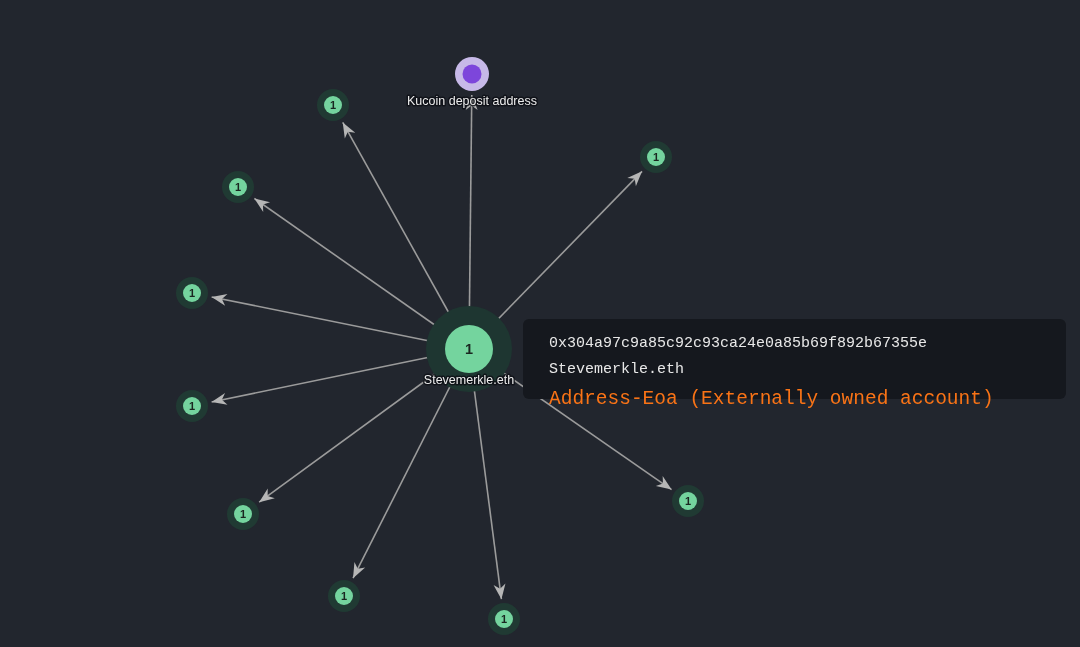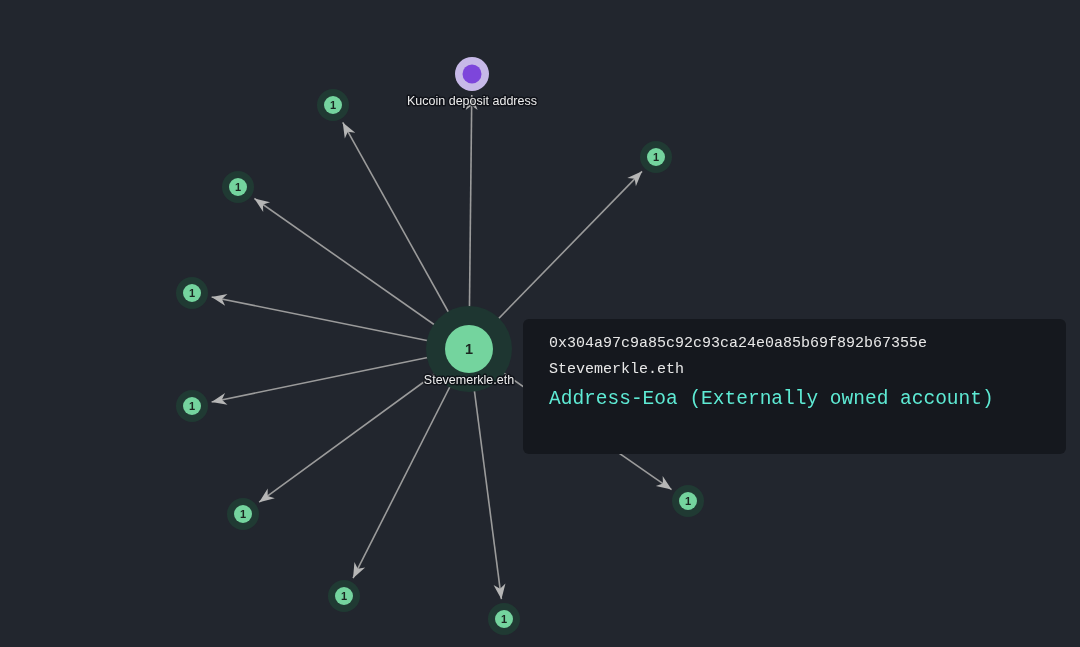--- a/index.html
+++ b/index.html
@@ -24,21 +24,21 @@
     text-anchor: middle;
     paint-order: stroke;
     stroke: rgba(14,17,22,0.85);
     stroke-width: 3px;
     stroke-linejoin: round;
   }
 
   .tooltip {
     position: absolute;
     left: 523px; top: 319px;
-    width: 543px; height: 135px;
+    width: 543px; height: 80px;
     box-sizing: border-box;
     padding: 17px 26px 18px 26px;
     border-radius: 6px;
     font-family: "Liberation Mono", monospace;
   }
   .tt-address { font-size: 15px;   line-height: 16px; margin-bottom: 10px; white-space: nowrap; }
   .tt-name    { font-size: 15px;   line-height: 16px; margin-bottom: 9px;  white-space: nowrap; }
   .tt-type    { font-size: 19.5px; line-height: 24px; white-space: nowrap; }
 </style>
 </head>
@@ -122,16 +122,16 @@
       </g>
     <g id="labels-layer">
         <text x="469" y="384" class="node-label" fill="#ededed">Stevemerkle.eth</text>
         <text x="472" y="105" class="node-label" fill="#ededed">Kucoin deposit address</text>
       </g>
   </svg>
 
   <div class="tooltip" style="background: rgb(21, 24, 30); color: rgb(232, 232, 232);">
     <div class="tt-address">0x304a97c9a85c92c93ca24e0a85b69f892b67355e</div>
     <div class="tt-name">Stevemerkle.eth</div>
-    <div class="tt-type" style="color: #5eead4;">Address-Eoa (Externally owned account)</div>
+    <div class="tt-type" style="color: #f97316;">Address-Eoa (Externally owned account)</div>
   </div>
 
 </div>
 
 </body></html>

